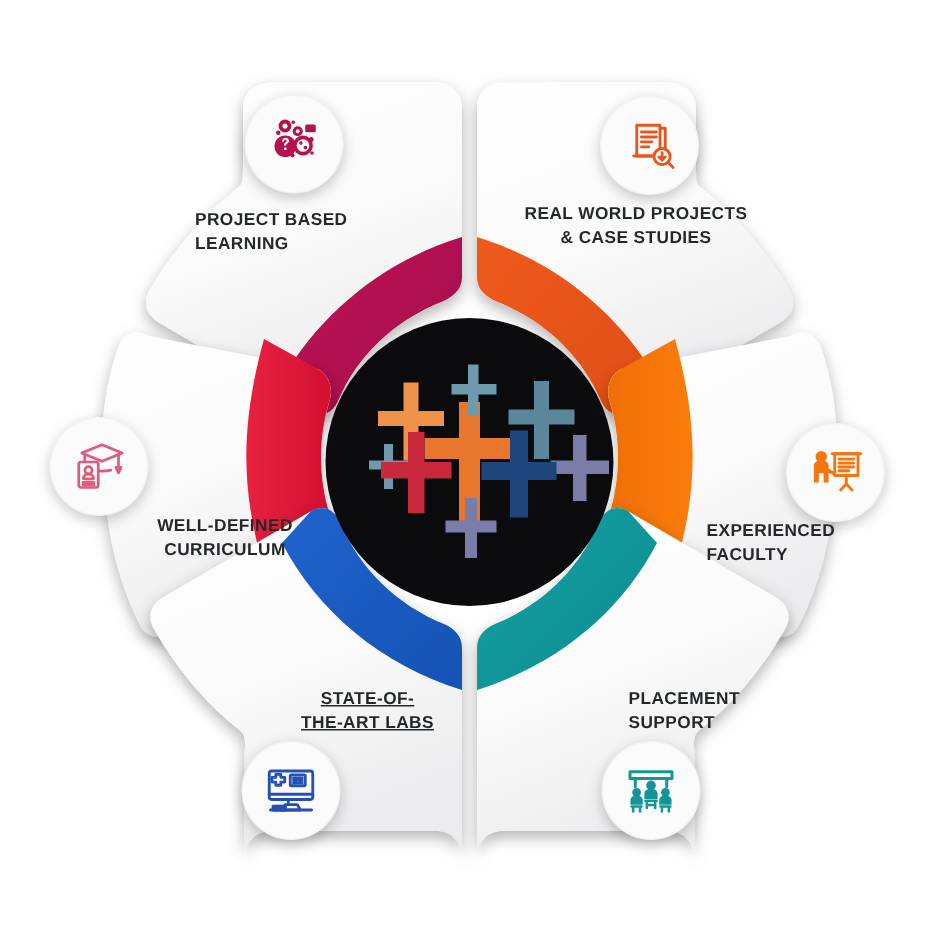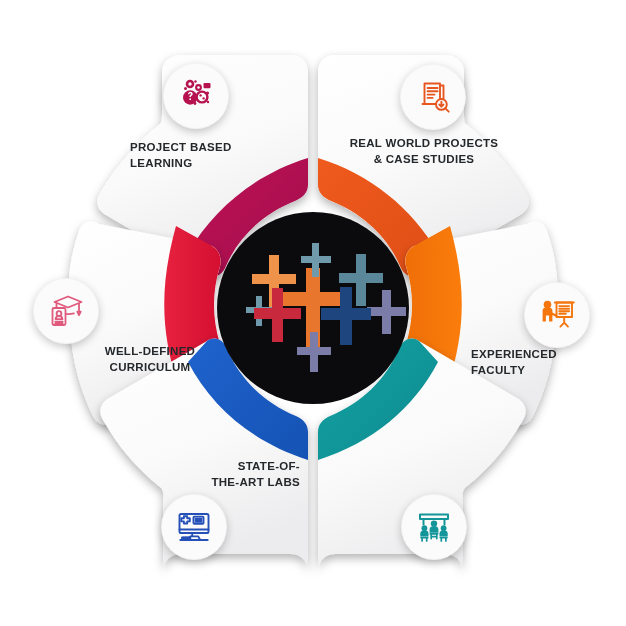--- a/index.html
+++ b/index.html
@@ -34,21 +34,21 @@
     letter-spacing: 0.3px;
     line-height: 1.35;
     color: #25282b;
     white-space: pre-line;
     pointer-events: none;
   }
   .lbl-pbl       { left: 130px; top: 140px; width: 130px; text-align: left; }
   .lbl-rwp       { left: 349px; top: 136px; width: 150px; text-align: center; }
   .lbl-wdc       { left: 90px;  top: 344px; width: 120px; text-align: center; }
   .lbl-exf       { left: 471px; top: 347px; width: 120px; text-align: left; }
-  .lbl-labs      { left: 190px; top: 459px; width: 110px; text-align: right; }
+  .lbl-labs      { left: 190px; top: 459px; width: 110px; text-align: center; text-decoration: underline; }
   .lbl-ipr       { left: 336px; top: 459px; width: 92px;  text-align: left; }
   .lbl-pls       { left: 419px; top: 459px; width: 100px; text-align: left; }
 
   .icon-badge {
     position: absolute;
     width: 66px;
     height: 66px;
     border-radius: 50%;
     background: #fbfbfb;
     box-shadow: 0 3px 9px rgba(0,0,0,0.22), 0 0 0 1px rgba(0,0,0,0.03) inset;
@@ -318,14 +318,16 @@
   <div class="petal-label lbl-pbl">PROJECT BASED
 LEARNING</div>
   <div class="petal-label lbl-rwp">REAL WORLD PROJECTS
 &amp; CASE STUDIES</div>
   <div class="petal-label lbl-wdc">WELL-DEFINED
 CURRICULUM</div>
   <div class="petal-label lbl-exf">EXPERIENCED
 FACULTY</div>
   <div class="petal-label lbl-labs">STATE-OF-
 THE-ART LABS</div>
+  <div class="petal-label lbl-pls">PLACEMENT
+SUPPORT</div>
 
 </div>
 
 </body></html>

